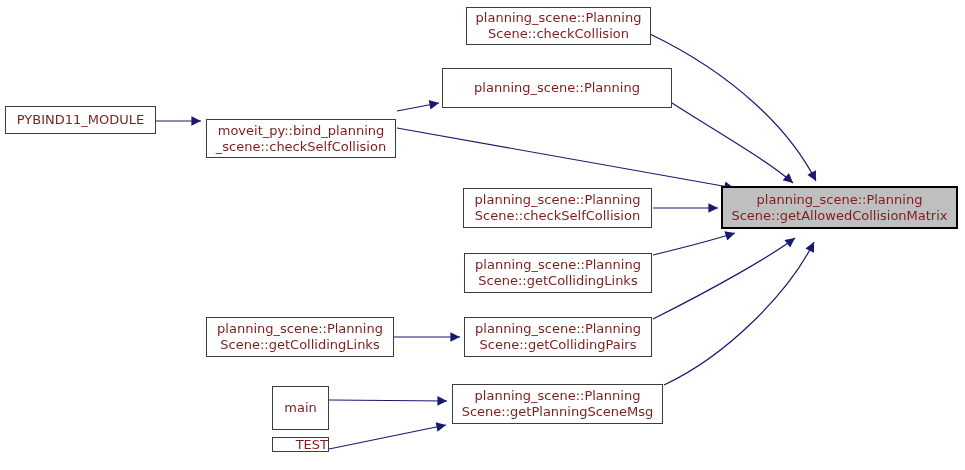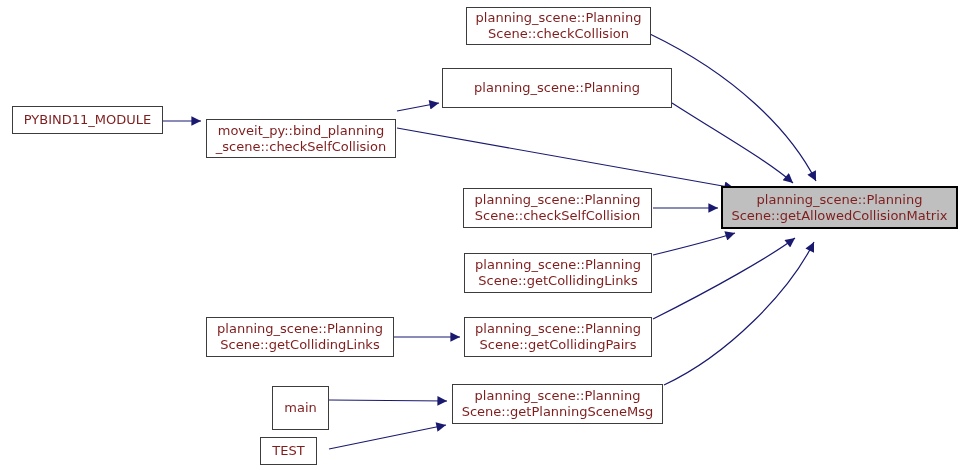--- a/index.html
+++ b/index.html
@@ -68,21 +68,21 @@
     <path class="edge" d="M 672 103 C 722 135 768 161 793 183" marker-end="url(#arrow)"></path>
     <path class="edge" d="M 653 208 L 718 208" marker-end="url(#arrow)"></path>
     <path class="edge" d="M 653 255 C 690 246 713 240 735 233" marker-end="url(#arrow)"></path>
     <path class="edge" d="M 653 319 C 715 288 771 256 795 238" marker-end="url(#arrow)"></path>
     <path class="edge" d="M 664 385 C 728 355 789 292 814 242" marker-end="url(#arrow)"></path>
     <path class="edge" d="M 394 337 L 460 337" marker-end="url(#arrow)"></path>
     <path class="edge" d="M 329 400 L 447 401" marker-end="url(#arrow)"></path>
     <path class="edge" d="M 329 449 L 446 425" marker-end="url(#arrow)"></path>
   </svg>
 
-  <div class="node" style="left:5px; top:106px; width:151px; height:28px;margin-left:7px;">
+  <div class="node" style="left:5px; top:106px; width:151px; height:28px;">
     <span>PYBIND11_MODULE</span>
   </div>
 
   <div class="node" style="left:206px; top:100px; width:190px; height:39px;margin-top:19px;">
     <span>moveit_py::bind_planning</span>
     <span>_scene::checkSelfCollision</span>
   </div>
 
   <div class="node" style="left:466px; top:7px; width:185px; height:38px;">
     <span>planning_scene::Planning</span>
@@ -120,17 +120,17 @@
 
   <div class="node" style="left:452px; top:384px; width:211px; height:40px;">
     <span>planning_scene::Planning</span>
     <span>Scene::getPlanningSceneMsg</span>
   </div>
 
   <div class="node" style="left:272px; top:386px; width:57px; height:44px;">
     <span>main</span>
   </div>
 
-  <div class="node" style="left:260px; top:437px; width:57px; height:28px;">
+  <div class="node" style="left:272px; top:437px; width:57px; height:15px;align-items:flex-end;">
     <span>TEST</span>
   </div>
 
 </div>
 
 </body></html>

